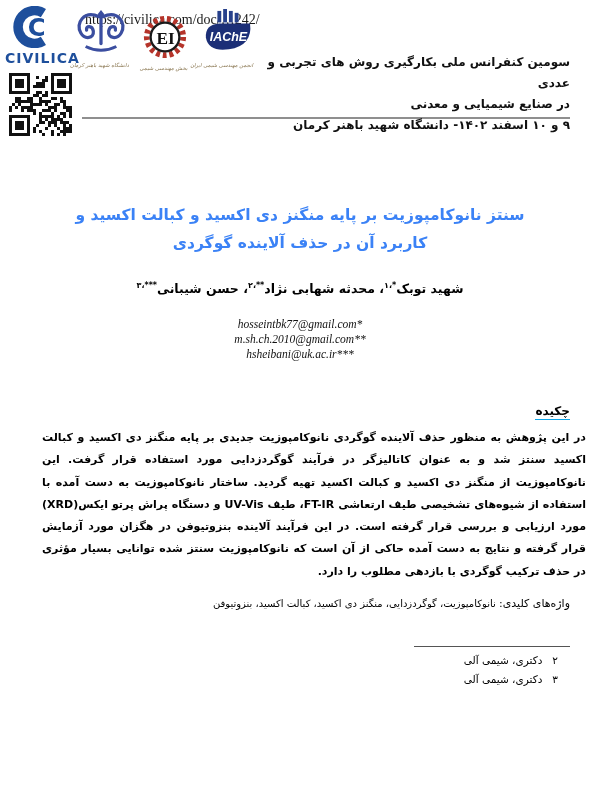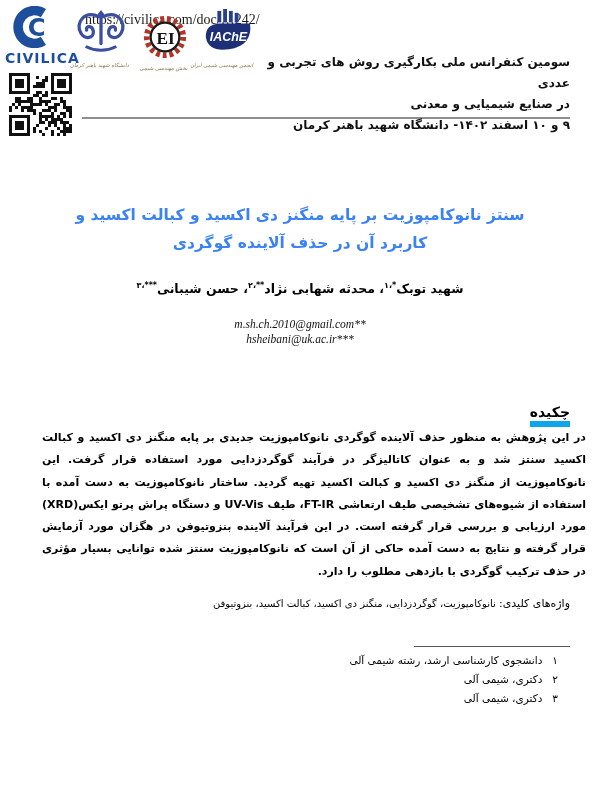--- a/index.html
+++ b/index.html
@@ -43,21 +43,21 @@
     position:absolute;top:303px;left:30px;right:30px;direction:rtl;text-align:center;
     font-size:8.6px;color:#222;font-style:italic;white-space:nowrap;
   }
   .emails{
     position:absolute;top:317px;left:40px;right:40px;text-align:center;
     font-family:"Liberation Serif",serif;font-style:italic;font-size:11.5px;line-height:15px;color:#111;
   }
   
   .abstract-heading{
     position:absolute;top:404px;right:30px;direction:rtl;
-    font-weight:700;font-size:14px;color:#000;border-bottom:6px solid #0ea5e9;padding-bottom:1px;
+    font-weight:700;font-size:12px;color:#000;border-bottom:1px solid #0ea5e9;padding-bottom:1px;
   }
   .abstract-text{
     position:absolute;top:427px;left:42px;right:14px;direction:rtl;text-align:justify;
     font-weight:700;font-size:11px;line-height:22.3px;color:#000;
   }
   
   .keywords{
     position:absolute;top:597px;left:42px;right:30px;direction:rtl;text-align:right;
     font-size:10px;color:#000;
   }
@@ -356,31 +356,31 @@
       </svg></div>
 
   <div class="paper-title">سنتز نانوکامپوزیت بر پایه منگنز دی اکسید و کبالت اکسید و کاربرد آن در حذف آلاینده گوگردی</div>
 
   <div class="authors">
     <span class="author"><span>شهید توبک</span><sup>*،۱</sup></span><span>، </span><span class="author"><span>محدثه شهابی نژاد</span><sup>**،۲</sup></span><span>، </span><span class="author"><span>حسن شیبانی</span><sup>***،۳</sup></span>
   </div>
 
 
   <div class="emails">
+    <div>hosseintbk77@gmail.com*</div>
     <div>m.sh.ch.2010@gmail.com**</div>
     <div>hsheibani@uk.ac.ir***</div>
   </div>
 
   <div class="abstract-heading">چکیده</div>
   <div class="abstract-text">در این پژوهش به منظور حذف آلاینده گوگردی نانوکامپوزیت جدیدی بر پایه منگنز دی اکسید و کبالت اکسید سنتز شد و به عنوان کاتالیزگر در فرآیند گوگردزدایی مورد استفاده قرار گرفت. این نانوکامپوزیت از منگنز دی اکسید و کبالت اکسید تهیه گردید. ساختار نانوکامپوزیت به دست آمده با استفاده از شیوه‌های تشخیصی طیف ارتعاشی FT-IR، طیف UV-Vis و دستگاه پراش پرتو ایکس(XRD) مورد ارزیابی و بررسی قرار گرفته است. در این فرآیند آلاینده بنزوتیوفن در هگزان مورد آزمایش قرار گرفته و نتایج به دست آمده حاکی از آن است که نانوکامپوزیت سنتز شده توانایی بسیار مؤثری در حذف ترکیب گوگردی با بازدهی مطلوب را دارد.</div>
 
   <div class="keywords">
     <span class="kw-label">واژه‌های کلیدی:</span><span> نانوکامپوزیت، گوگردزدایی، منگنز دی اکسید، کبالت اکسید، بنزوتیوفن</span>
   </div>
 
   <div class="fn-rule"></div>
   <div class="footnotes">
-    <div class="fn-row"><span class="fn-num">۱</span><span>دانشجوی کارشناسی ارشد، رشته شیمی آلی</span></div>
     <div class="fn-row"><span class="fn-num">۲</span><span>دکتری، شیمی آلی</span></div>
     <div class="fn-row"><span class="fn-num">۳</span><span>دکتری، شیمی آلی</span></div>
   </div>
 
 </div>
 
 </body></html>

